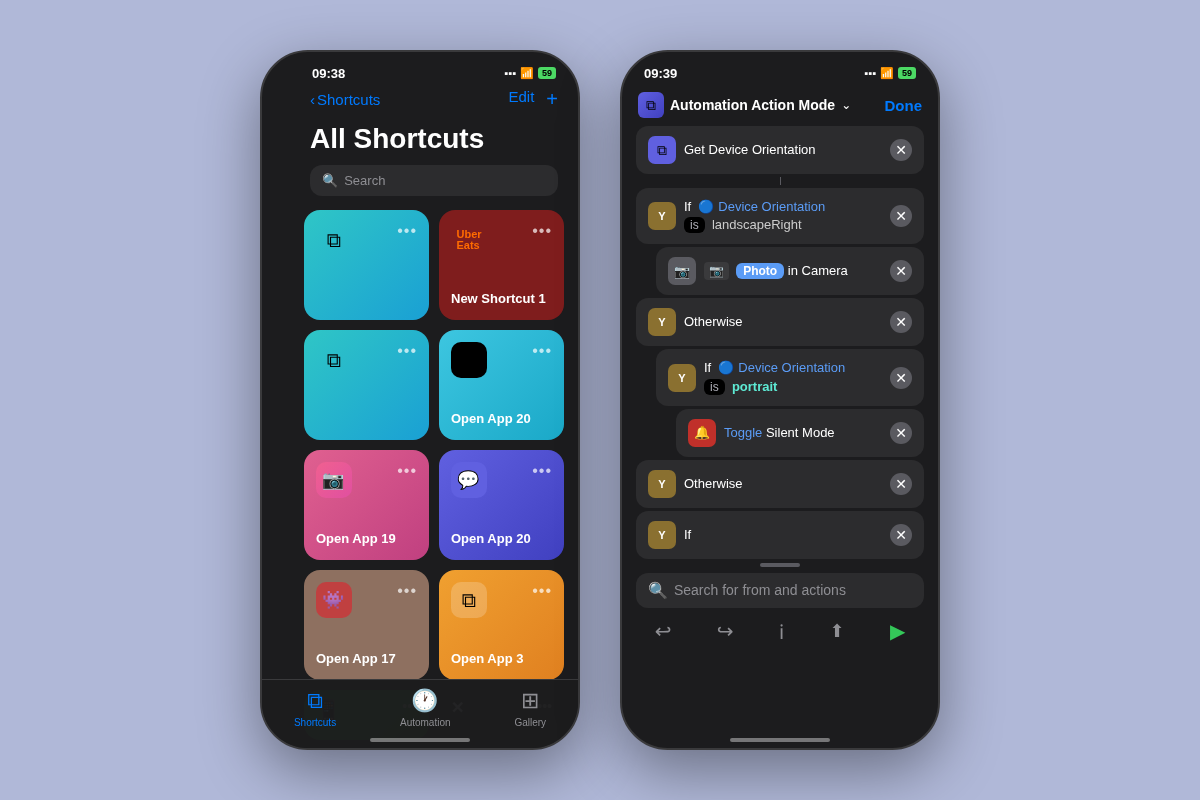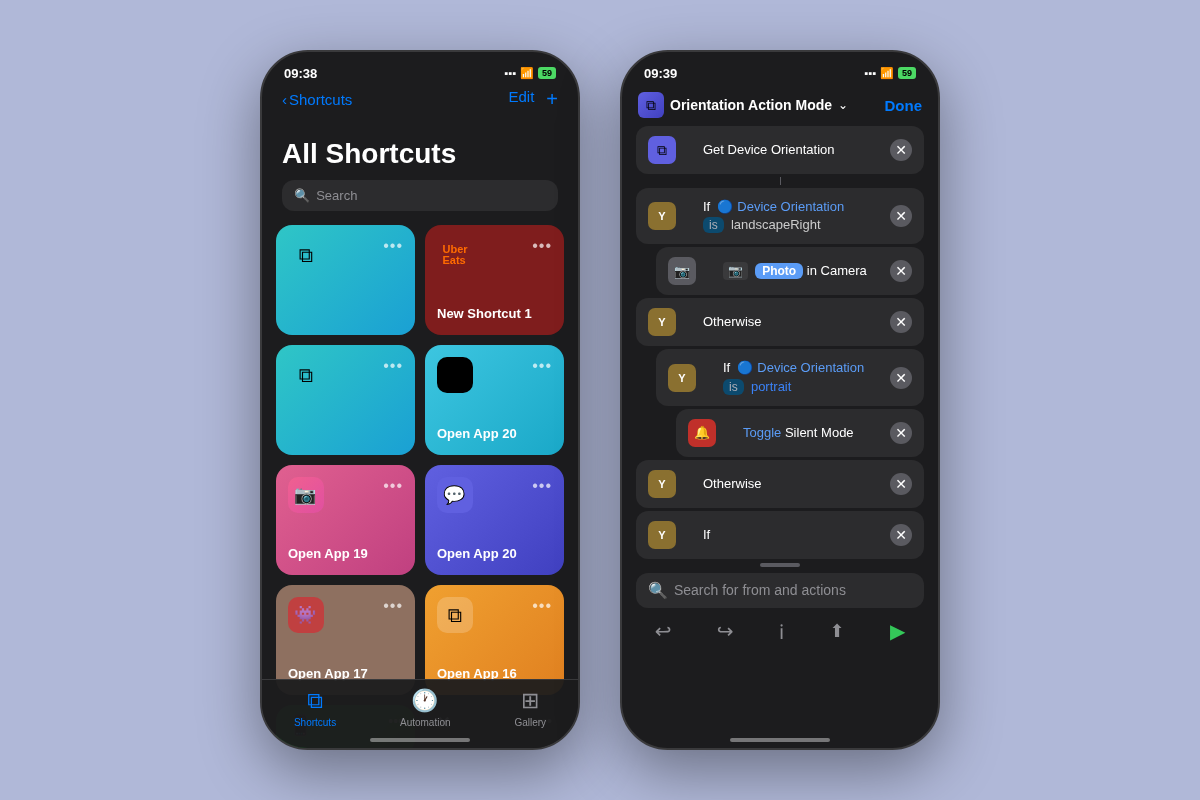--- a/index.html
+++ b/index.html
@@ -47,21 +47,21 @@
     .battery {
       background: #4cd964;
       color: #000;
       font-size: 9px;
       font-weight: 700;
       padding: 1px 4px;
       border-radius: 3px;
     }
 
     
-    .phone1 { background: #1c1c1e; }
+    .phone1 { background: #1c1c1e; padding-left: 28px; }
 
     .nav-bar-1 {
       display: flex;
       justify-content: space-between;
       align-items: center;
       padding: 0 20px 8px;
     }
     .nav-back {
       color: #007AFF;
       font-size: 15px;
@@ -77,21 +77,20 @@
     .nav-edit { color: #007AFF; font-size: 15px; }
     .nav-plus { color: #007AFF; font-size: 20px; font-weight: 300; }
 
     .title-section {
       padding: 4px 20px 10px;
     }
     .title-section h1 {
       font-size: 28px;
       font-weight: 700;
       color: white;
-      margin-top: 15px;
     }
 
     .search-bar {
       margin: 0 20px 14px;
       background: #2c2c2e;
       border-radius: 12px;
       padding: 8px 12px;
       display: flex;
       align-items: center;
       gap: 6px;
@@ -243,21 +242,20 @@
     .badge-purple { background: #6060e0; }
     .badge-yellow { background: #e0a020; }
     .badge-gray { background: #5a5a60; }
     .badge-red { background: #c0302a; }
 
     .action-text {
       flex: 1;
       font-size: 13px;
       color: white;
       line-height: 1.4;
-      margin-left: 19px;
     }
     .action-link { color: #5b9cf6; }
     .action-remove {
       width: 22px;
       height: 22px;
       background: #5a5a60;
       border-radius: 50%;
       display: flex;
       align-items: center;
       justify-content: center;
@@ -267,21 +265,21 @@
     }
 
     .connector-line {
       width: 1px;
       height: 8px;
       background: #5a5a60;
       margin: 0 auto;
     }
 
     .action-keyword {
-      background: #0c4a6e;
+      background: #000000;
       border-radius: 6px;
       padding: 1px 6px;
       font-size: 12px;
       color: #b0b0b8;
     }
 
     
     .camera-icon-small {
       font-size: 12px;
       background: #3a3a3c;
@@ -416,21 +414,21 @@
         <span class="tile-dots">•••</span>
       </div>
       <div class="tile-label">Open App 17</div>
     </div>
 
     <div class="shortcut-tile tile-orange">
       <div class="tile-top">
         <div class="tile-icon" style="background:rgba(255,255,255,0.2); border-radius:10px;">⧉</div>
         <span class="tile-dots">•••</span>
       </div>
-      <div class="tile-label">Open App 16</div>
+      <div class="tile-label">Open App 3</div>
     </div>
   </div>
 
   <div style="display:grid; grid-template-columns:1fr 1fr; gap:10px; padding:10px 14px 0; opacity:0.6;">
     <div style="background:linear-gradient(135deg,#25a040,#1a8020); border-radius:16px; height:50px; padding:8px 12px; display:flex; justify-content:space-between; align-items:flex-start;">
       <span style="font-size:20px;">📱</span>
       <span style="color:rgba(255,255,255,0.7); font-size:14px;">•••</span>
     </div>
     <div style="background:#1c1c1e; border-radius:16px; height:50px; padding:8px 12px; display:flex; justify-content:space-between; align-items:flex-start;">
       <span style="font-size:16px; color:white; font-weight:900;">✕</span>
@@ -463,21 +461,21 @@
     <div class="status-right">
       <span>▪▪▪</span>
       <span>📶</span>
       <span class="battery">59</span>
     </div>
   </div>
 
   <div class="editor-nav">
     <div class="editor-title-group">
       <div class="editor-app-icon">⧉</div>
-      <span class="editor-title-text">Orientation Action Mode</span>
+      <span class="editor-title-text">Automation Action Mode</span>
       <span class="editor-chevron">⌄</span>
     </div>
     <span class="editor-done">Done</span>
   </div>
 
   <div class="action-list">
 
     <div class="action-row">
       <div class="action-icon-badge badge-purple">
         <span style="font-size:14px;">⧉</span>
@@ -524,21 +522,21 @@
 
     <div class="action-row indented">
       <div class="action-icon-badge" style="background:#8a7030;">
         <span style="color:white; font-size:11px; font-weight:700;">Y</span>
       </div>
       <div class="action-text">
         <span>If&nbsp;</span>
         <span class="action-link">🔵 Device Orientation</span>
         <br>
         <span class="action-keyword">is</span>
-        &nbsp;<span style="color:#3b82f6;">portrait</span>
+        &nbsp;<span style="color:#5eead4;font-weight:bold;">portrait</span>
       </div>
       <div class="action-remove">✕</div>
     </div>
 
     <div class="action-row indented" style="margin-left:40px;">
       <div class="action-icon-badge badge-red">
         <span style="font-size:13px;">🔔</span>
       </div>
       <div class="action-text">
         <span class="action-link">Toggle</span>

